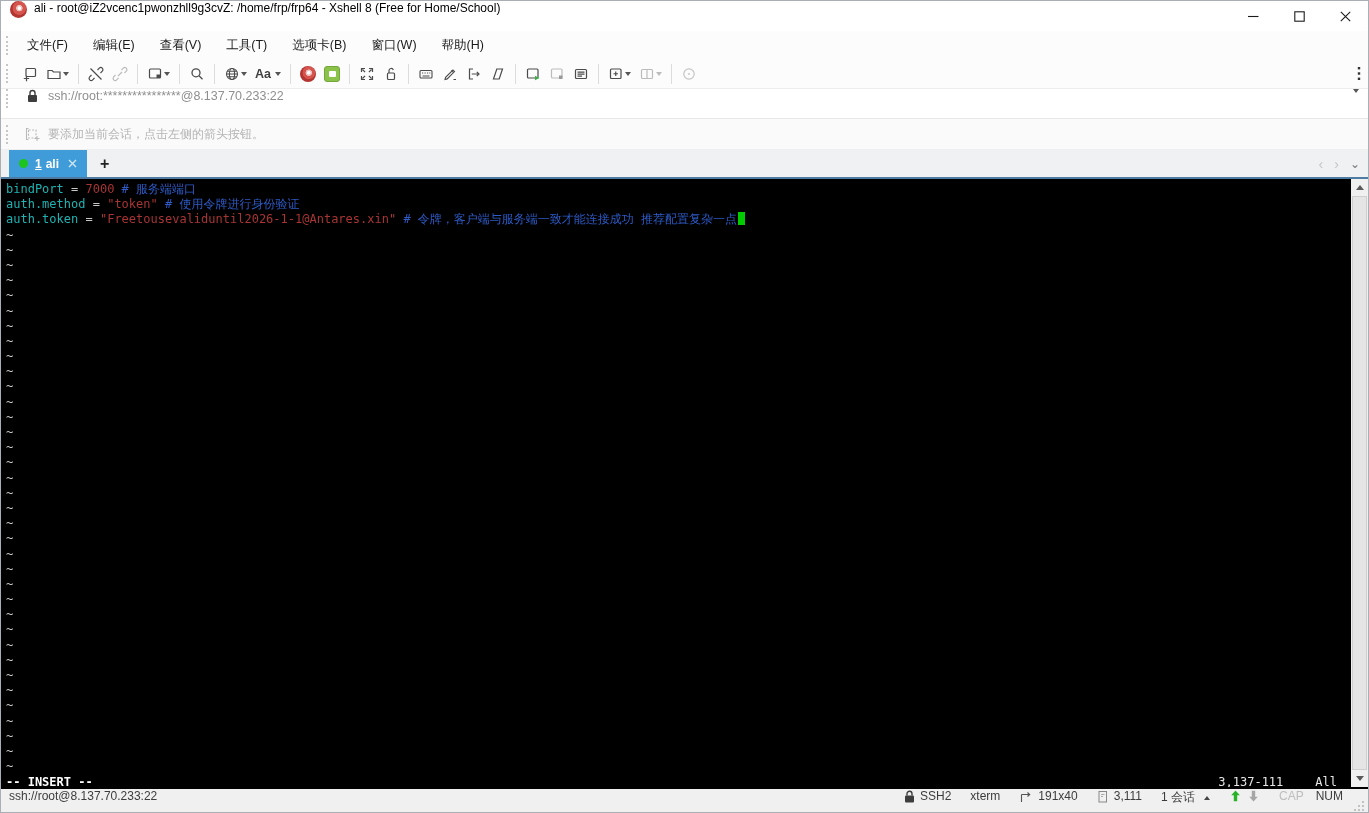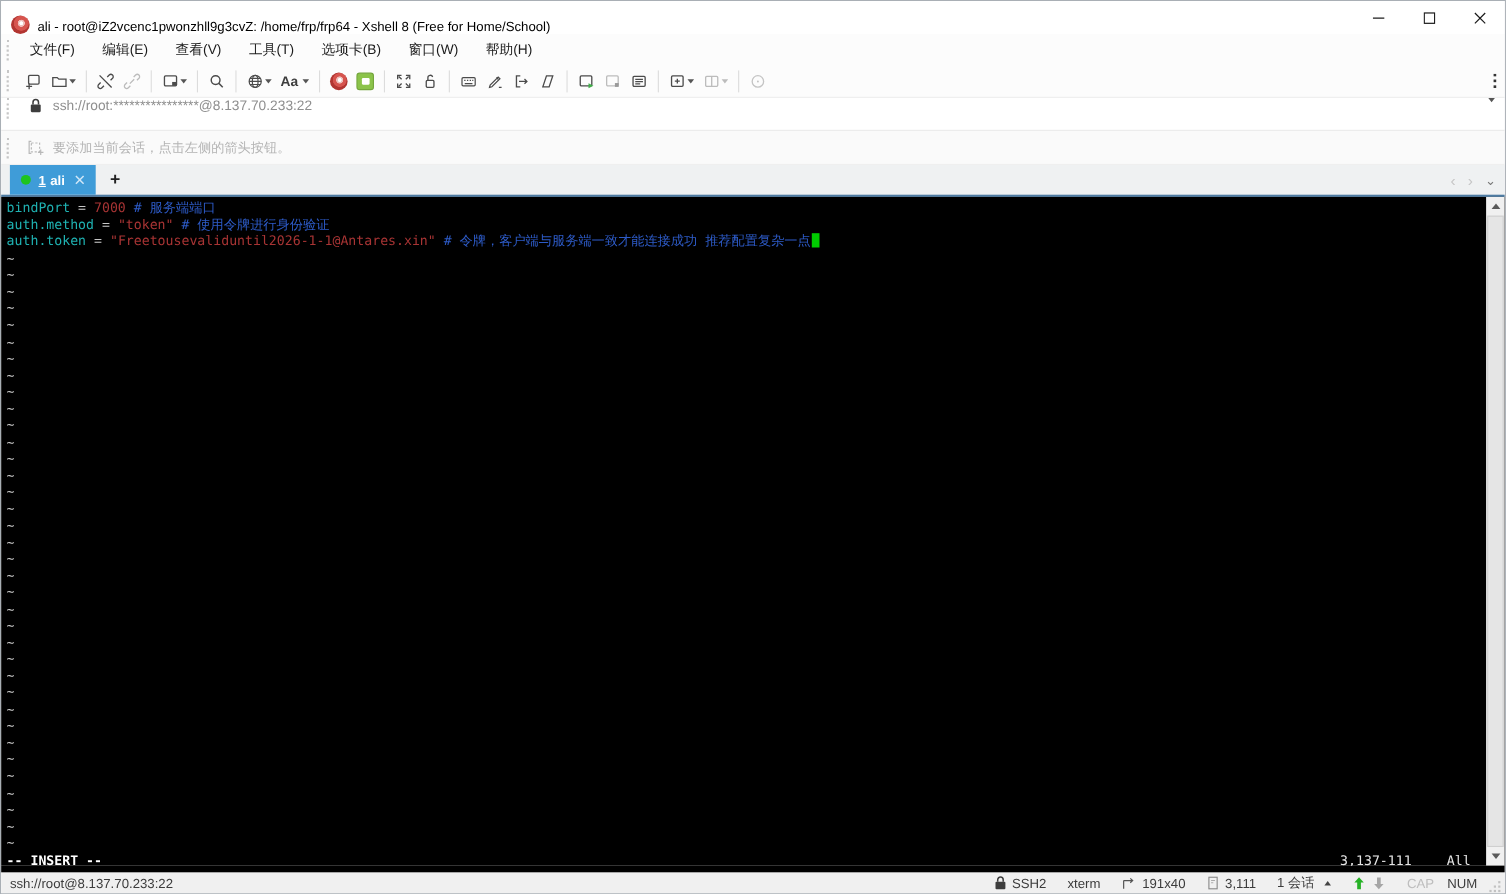--- a/index.html
+++ b/index.html
@@ -1,20 +1,20 @@
 <!DOCTYPE html>
 <html><head>
 <meta charset="utf-8">
 <style>
   *{box-sizing:border-box;margin:0;padding:0}
   html,body{width:1369px;height:813px}
   body{font-family:"Liberation Sans","DejaVu Sans",sans-serif;background:#fff;border:1px solid #a9afb5;display:flex;flex-direction:column;overflow:hidden}
 
   
-  .titlebar{height:30px;flex:0 0 auto;display:flex;align-items:flex-end;background:#fff;padding-left:9px}
+  .titlebar{height:30px;flex:0 0 auto;display:flex;align-items:flex-start;background:#fff;padding-left:9px}
   .app-logo{width:17px;height:17px;border-radius:50%;flex:0 0 auto;margin-right:7px;
     background:radial-gradient(circle at 55% 42%,#ffffff 0 1.5px,#eec0bc 2px 3px,#d6544e 3.5px 6.5px,#b23531 7px 9px)}
   .title-text{font-size:12px;color:#000;white-space:nowrap}
   .win-controls{margin-left:auto;display:flex;height:100%}
   .win-btn{width:46px;height:100%;display:flex;align-items:center;justify-content:center}
 
   
   .menubar{height:28px;flex:0 0 auto;display:flex;align-items:center;background:#fcfcfc;padding-left:2px}
   .grip{width:6px;height:19px;border-left:2px dotted #c6c6c6;margin:0 6px 0 3px;flex:0 0 auto}
   .menu-item{font-size:12.5px;color:#1a1a1a;padding:4px 9px;margin-right:7px;white-space:nowrap;cursor:default}
@@ -68,21 +68,21 @@
   .vim-right{margin-left:auto;display:flex;gap:32px;padding-right:14px;color:#e6e6e6}
 
   
   .scrollbar{position:absolute;top:0;right:0;bottom:0;width:17px;background:#f0f0f0;display:flex;flex-direction:column;align-items:center}
   .sb-btn{height:17px;width:100%;display:flex;align-items:center;justify-content:center;flex:0 0 auto}
   .tri-up{width:0;height:0;border-left:4px solid transparent;border-right:4px solid transparent;border-bottom:5px solid #5a5a5a}
   .tri-down{width:0;height:0;border-left:4px solid transparent;border-right:4px solid transparent;border-top:5px solid #5a5a5a}
   .sb-thumb{flex:1;width:15px;background:#e5e5e5;border:1px solid #cfcfcf}
 
   
-  .statusbar{height:25px;flex:0 0 auto;background:#f0f0f0;border-top:6px solid #000000;display:flex;align-items:center;font-size:12px;color:#3c3c3c;padding:0 3px 0 8px}
+  .statusbar{height:25px;flex:0 0 auto;background:#f0f0f0;border-top:2px solid #000000;display:flex;align-items:flex-start;font-size:12px;color:#3c3c3c;padding:0 3px 0 8px}
   .sb-left{flex:1;white-space:nowrap}
   .sb-item{display:flex;align-items:center;margin-left:19px;gap:5px;white-space:nowrap}
   .sb-cap{color:#bdbdbd}
   .sb-num{color:#3c3c3c}
   .caret-up-sm{width:0;height:0;border-left:3.5px solid transparent;border-right:3.5px solid transparent;border-bottom:4px solid #444;margin-left:4px}
   .sb-grip{margin-left:10px;align-self:flex-end}
 
   svg{display:block}
 </style>
 </head>

